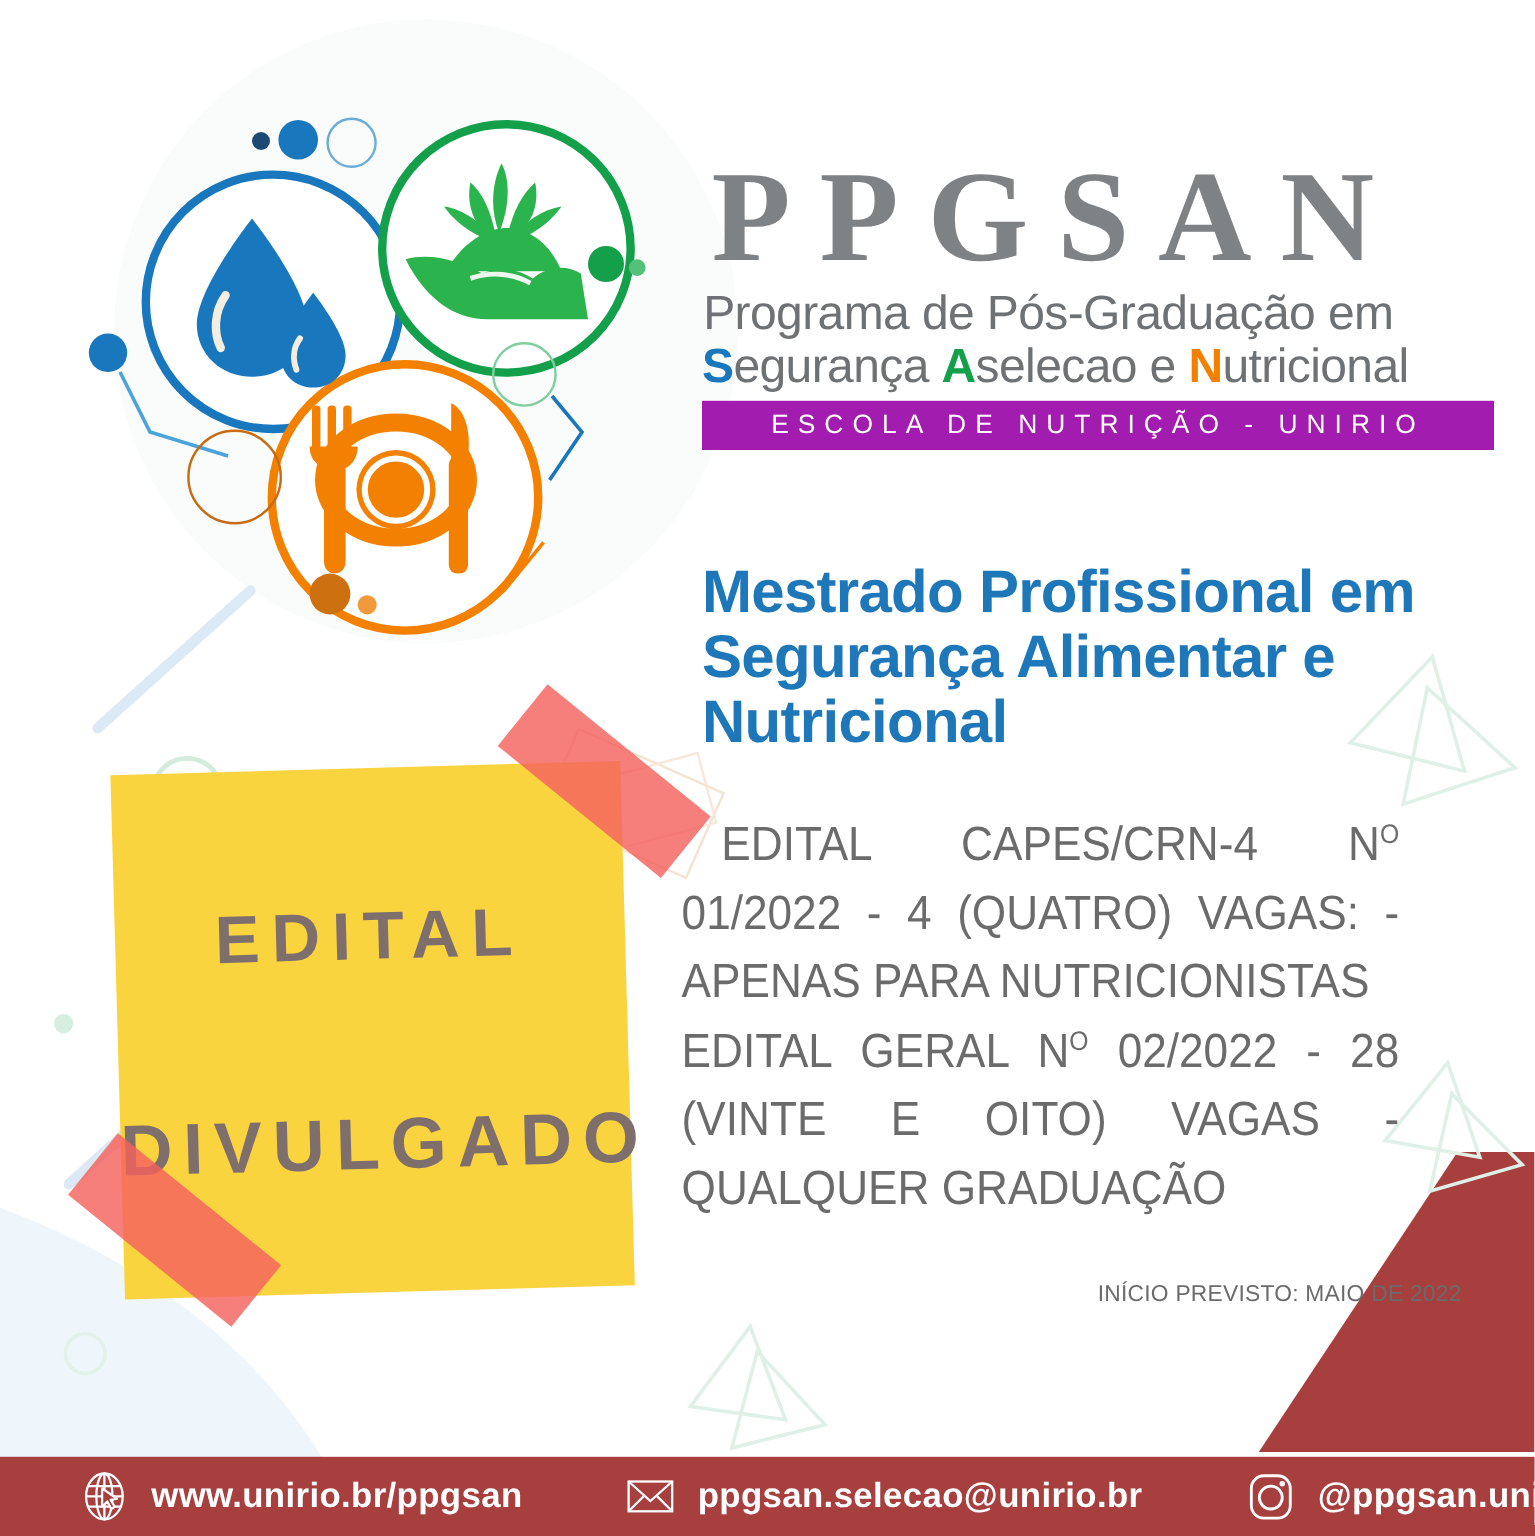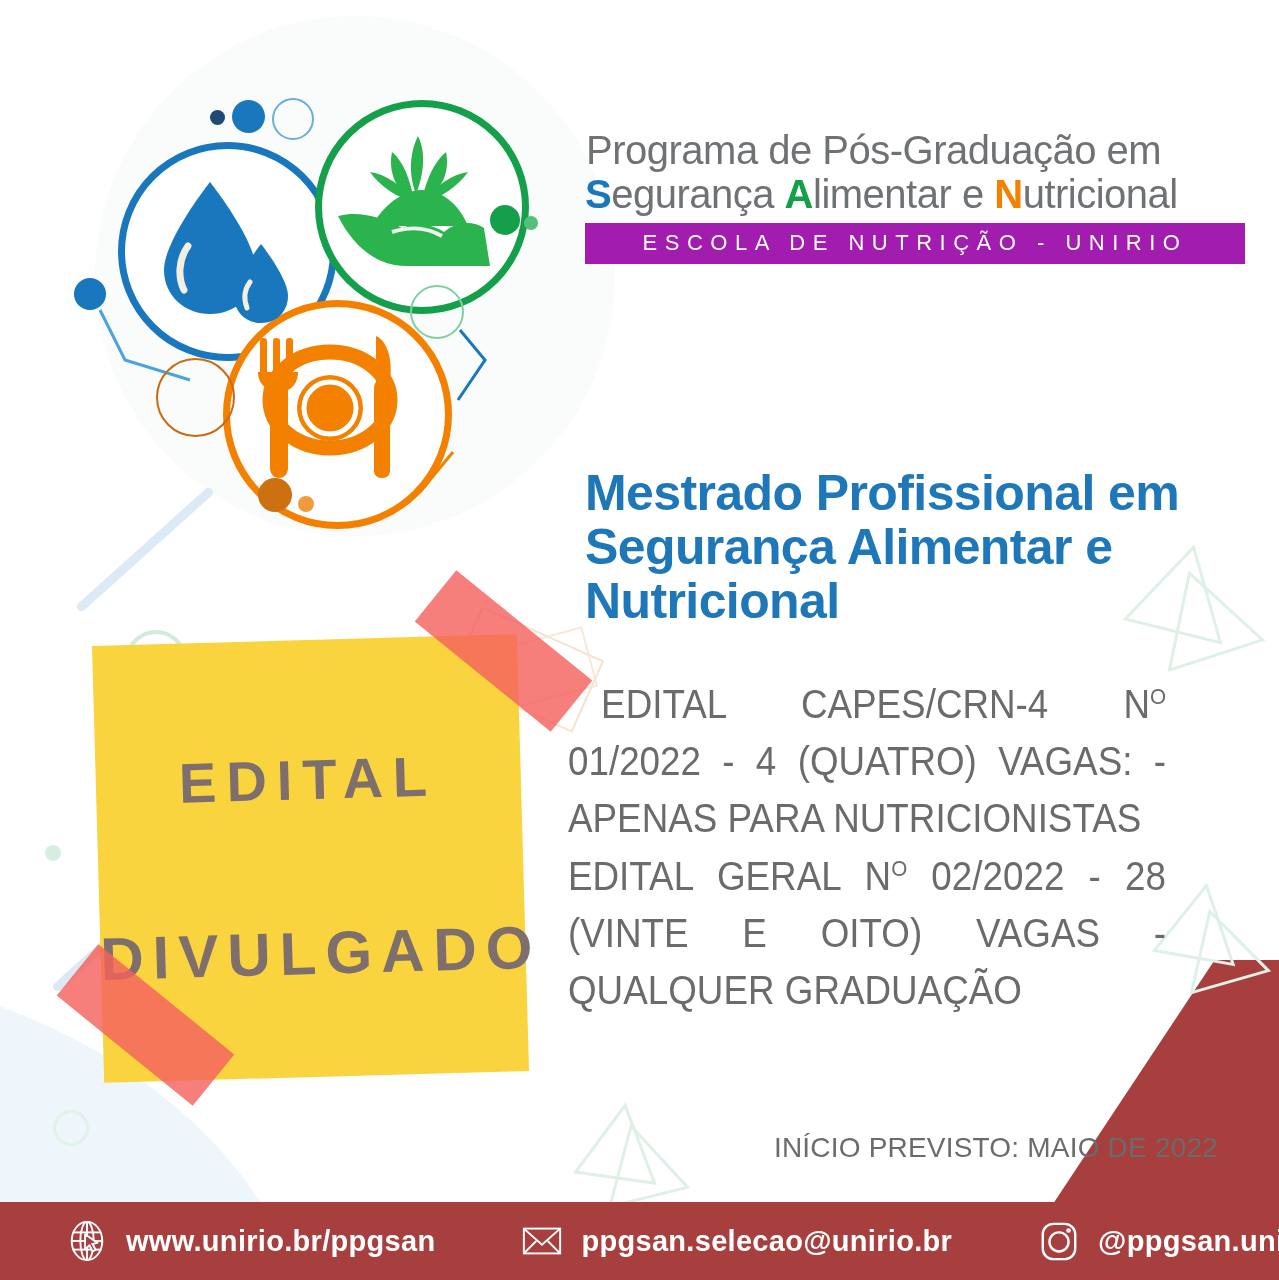--- a/index.html
+++ b/index.html
@@ -123,23 +123,23 @@
     position:absolute;left:568px;top:676px;width:650px;
     font-family:"Liberation Sans Narrow","Liberation Sans", sans-serif;
     color:#6b6b6b;font-size:40px;line-height:1.42;
   }
   .body-text p{margin:0;text-align:justify;text-justify:inter-word;
     transform:scaleX(.92);transform-origin:left center;}
   .body-text p.p1{text-indent:36px;}
   .body-text p.p3{margin-top:2px;}
   .body-text sup{font-size:.56em;vertical-align:super;}
   .inicio{
-    position:absolute;left:568px;top:1132px;width:650px;text-align:right;
+    position:absolute;left:568px;top:1068px;width:650px;text-align:right;
     font-family:"Liberation Sans Narrow","Liberation Sans", sans-serif;
-    color:#6b6b6b;font-size:28px;letter-spacing:.2px;
+    color:#6b6b6b;font-size:19px;letter-spacing:.2px;
   }
 
   
   .sticky-wrap{position:absolute;left:98px;top:640px;width:440px;height:450px;}
   .sticky{
     position:absolute;left:0;top:0;width:425px;height:437px;background:#fad43f;
     transform:rotate(-1.6deg);
   }
   .sticky-label{
     position:absolute;left:0;top:112px;width:425px;
@@ -150,21 +150,21 @@
   }
   .sticky-label .l2{display:block;margin-top:116px;font-size:60px;letter-spacing:9px;}
   .tape{
     position:absolute;background:#f4615e;opacity:.82;
   }
   .tape-tr{left:318px;top:-22px;width:175px;height:66px;transform:rotate(39deg);}
   .tape-bl{left:-40px;top:352px;width:175px;height:66px;transform:rotate(39deg);}
 
   
   .footer{
-    position:absolute;left:0;bottom:0;width:1279px;height:78px;background:#a83f3f;
+    position:absolute;left:0;bottom:0;width:1279px;height:66px;background:#a83f3f;
     display:flex;align-items:center;
   }
   .fitem{display:flex;align-items:center;color:#fff;}
   .fitem .ftxt{
     font-family:"Liberation Sans Narrow","Liberation Sans", sans-serif;
     font-weight:bold;font-size:29px;letter-spacing:.3px;margin-left:18px;white-space:nowrap;
   }
   .f-web{margin-left:66px;}
   .f-mail{margin-left:86px;}
   .f-insta{margin-left:86px;}
@@ -259,22 +259,23 @@
     <div class="dot d3"></div>
     <div class="dot d4"></div>
     <div class="dot d5"></div>
     <div class="ring-open-g"></div>
     <div class="ring-open-o"></div>
     <div class="dot d6"></div>
     <div class="dot d7"></div>
   </div>
 
   <div class="header">
+    <div class="ppgsan">PPGSAN</div>
     <div class="subtitle1">Programa de Pós-Graduação em</div>
-    <div class="subtitle2"><span class="s-blue">S</span><span>egurança </span><span class="s-green">A</span><span>limentar e </span><span class="s-orange">N</span><span>utricional</span></div>
+    <div class="subtitle2"><span class="s-blue">S</span><span>egurança </span><span class="s-green">A</span><span>selecao e </span><span class="s-orange">N</span><span>utricional</span></div>
     <div class="escola">ESCOLA DE NUTRIÇÃO - UNIRIO</div>
   </div>
 
   <div class="course">Mestrado Profissional em Segurança Alimentar e Nutricional</div>
 
   <div class="body-text">
     <p class="p1"><span>EDITAL CAPES/CRN-4 N</span><sup>O</sup><span> 01/2022 - 4 (QUATRO) VAGAS: - APENAS PARA NUTRICIONISTAS</span></p>
     <p class="p3"><span>EDITAL GERAL N</span><sup>O</sup><span> 02/2022 - 28 (VINTE E OITO) VAGAS - QUALQUER GRADUAÇÃO</span></p>
   </div>
   <div class="inicio">INÍCIO PREVISTO: MAIO DE 2022</div>

